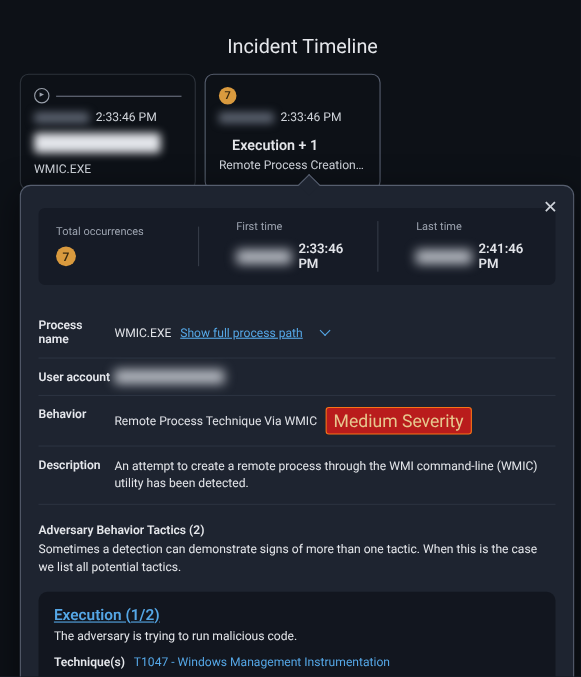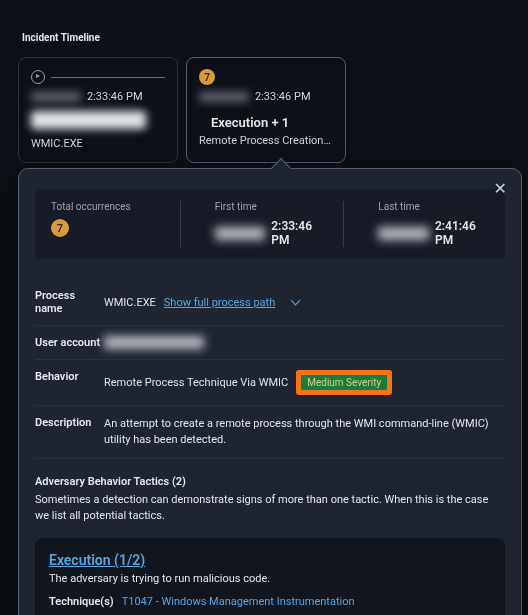--- a/index.html
+++ b/index.html
@@ -1,52 +1,52 @@
 <!DOCTYPE html>
 <html><head>
 <meta charset="utf-8">
 <style>
   * { box-sizing: border-box; margin: 0; padding: 0; font-family: -apple-system, BlinkMacSystemFont, "Segoe UI", Roboto, Helvetica, Arial, sans-serif; }
   body { background: #0d1117; color: #e5e7eb; width: 528px; height: 615px; overflow: hidden; position: relative; }
 
-  .section-title { font-size: 10px; font-weight: 700; padding: 32px 0 14px 22px; }
+  .section-title { font-size: 18px; font-weight: 400; padding: 32px 0 14px 22px; text-align: center; }
 
   .timeline-row { display: flex; gap: 8px; padding: 0 18px; }
   .timeline-card { border: 1px solid #3f4653; border-radius: 8px; width: 160px; padding: 12px; position: relative; }
   .timeline-card.plain { border-color: #2d333b; }
   .timeline-card.active { border-color: #565e6e; }
   .card-head { display: flex; align-items: center; gap: 6px; margin-bottom: 6px; height: 14px; }
   .play-ic { width: 14px; height: 14px; border-radius: 50%; border: 1.3px solid #9aa0ab; position: relative; flex-shrink: 0; }
   .play-ic::after { content: ""; position: absolute; left: 4.3px; top: 2.8px; border-left: 4px solid #9aa0ab; border-top: 2.5px solid transparent; border-bottom: 2.5px solid transparent; }
   .line-after { flex: 1; height: 1px; background: #6b7280; }
   .count-pill { width: 16px; height: 16px; border-radius: 50%; background: #d99a3e; color: #3a2a10; font-size: 10px; font-weight: 600; display: flex; align-items: center; justify-content: center; flex-shrink: 0; }
   .blur-strip { background: #5c6370; height: 10px; border-radius: 2px; filter: blur(4px); display: inline-block; }
   .ts { font-size: 11px; color: #d0d4da; }
   .meta-line { display: flex; align-items: center; gap: 6px; margin-top: 4px; }
   .big-blur { background: #e3e5ea; height: 18px; border-radius: 3px; filter: blur(4px); width: 115px; display: inline-block; margin-top: 8px; }
   .card-title { font-size: 13px; font-weight: 600; margin-top: 12px; padding-left: 12px; }
   .card-sub { font-size: 11px; color: #cfd3da; margin-top: 4px; white-space: nowrap; overflow: hidden; text-overflow: ellipsis; }
   .pointer { width: 14px; height: 14px; background: #1e2430; border-left: 1px solid #565e6e; border-top: 1px solid #565e6e; transform: rotate(45deg); position: absolute; top: -8px; left: 255px; z-index: 3; }
 
   .popover { position: absolute; left: 18px; top: 168px; width: 504px; background: #1e2430; border: 1px solid #565e6e; border-radius: 10px; padding: 16px; z-index: 2; box-shadow: 0 8px 30px rgba(0,0,0,.5); }
   .close { position: absolute; right: 10px; top: 6px; font-size: 16px; color: #cfd3da; cursor: pointer; padding: 4px; }
-  .occ-row { display: flex; gap: 16px; background: #161b26; border-radius: 6px; padding: 12px 16px; margin-top: 4px; margin-bottom: 20px; }
+  .occ-row { display: flex; gap: 16px; background: #161b26; border-radius: 6px; padding: 12px 16px; margin-top: 4px; margin-bottom: 20px; align-items: center; }
   .occ-col { flex: 1; border-right: 1px solid #343a46; padding-right: 18px; margin-right: 18px; }
   .occ-col:last-child { border-right: none; padding-right: 0; margin-right: 0; }
   .occ-label { font-size: 10px; color: #9ca3af; margin-bottom: 7px; }
   .occ-val { font-size: 12px; font-weight: 600; color: #e2e4e9; display: flex; align-items: center; gap: 6px; }
   .occ-blur { background: #b6bac2; height: 13px; border-radius: 2px; filter: blur(5px); display: inline-block; }
 
   .kv { display: flex; padding: 10px 0; font-size: 11px; border-bottom: 1px solid #2b3240; }
   .kv:last-of-type { border-bottom: none; }
   .k { width: 69px; color: #e6e8ed; font-weight: 600; flex-shrink: 0; }
   .v { color: #e0e2e7; display: flex; align-items: center; gap: 8px; flex-wrap: wrap; }
   .link { color: #55a7e6; text-decoration: underline; cursor: pointer; display: inline-flex; align-items: center; gap: 17px; }
   .chev { width: 7px; height: 7px; border-right: 1.3px solid #55a7e6; border-bottom: 1.3px solid #55a7e6; transform: rotate(45deg); display: inline-block; margin-top: -3px; }
-  .sev { font-size: 10px; padding: 2px 6px; border-radius: 3px; background: #15803d; color: #e7c78e; border: 5px solid #f97316; }
+  .sev { font-size: 16px; padding: 2px 6px; border-radius: 3px; background: #b91c1c; color: #e7c78e; border: 1px solid #f97316; }
   .desc { color: #e4e6ea; line-height: 1.45; }
 
   .tac-head { font-size: 11px; font-weight: 600; margin-top: 6px; }
   .tac-body { font-size: 11px; color: #e4e6ea; line-height: 1.45; margin-top: 4px; margin-bottom: 14px; }
 
   .tac-card { background: #12161f; border-radius: 8px; padding: 14px; }
   .tac-title { font-size: 14px; margin-bottom: 4px; }
   .tac-title .link { font-weight: 600; }
   .tac-desc { font-size: 11px; color: #e4e6ea; margin-bottom: 10px; }
   .teq-row { font-size: 11px; display: flex; align-items: flex-end; gap: 8px; }

